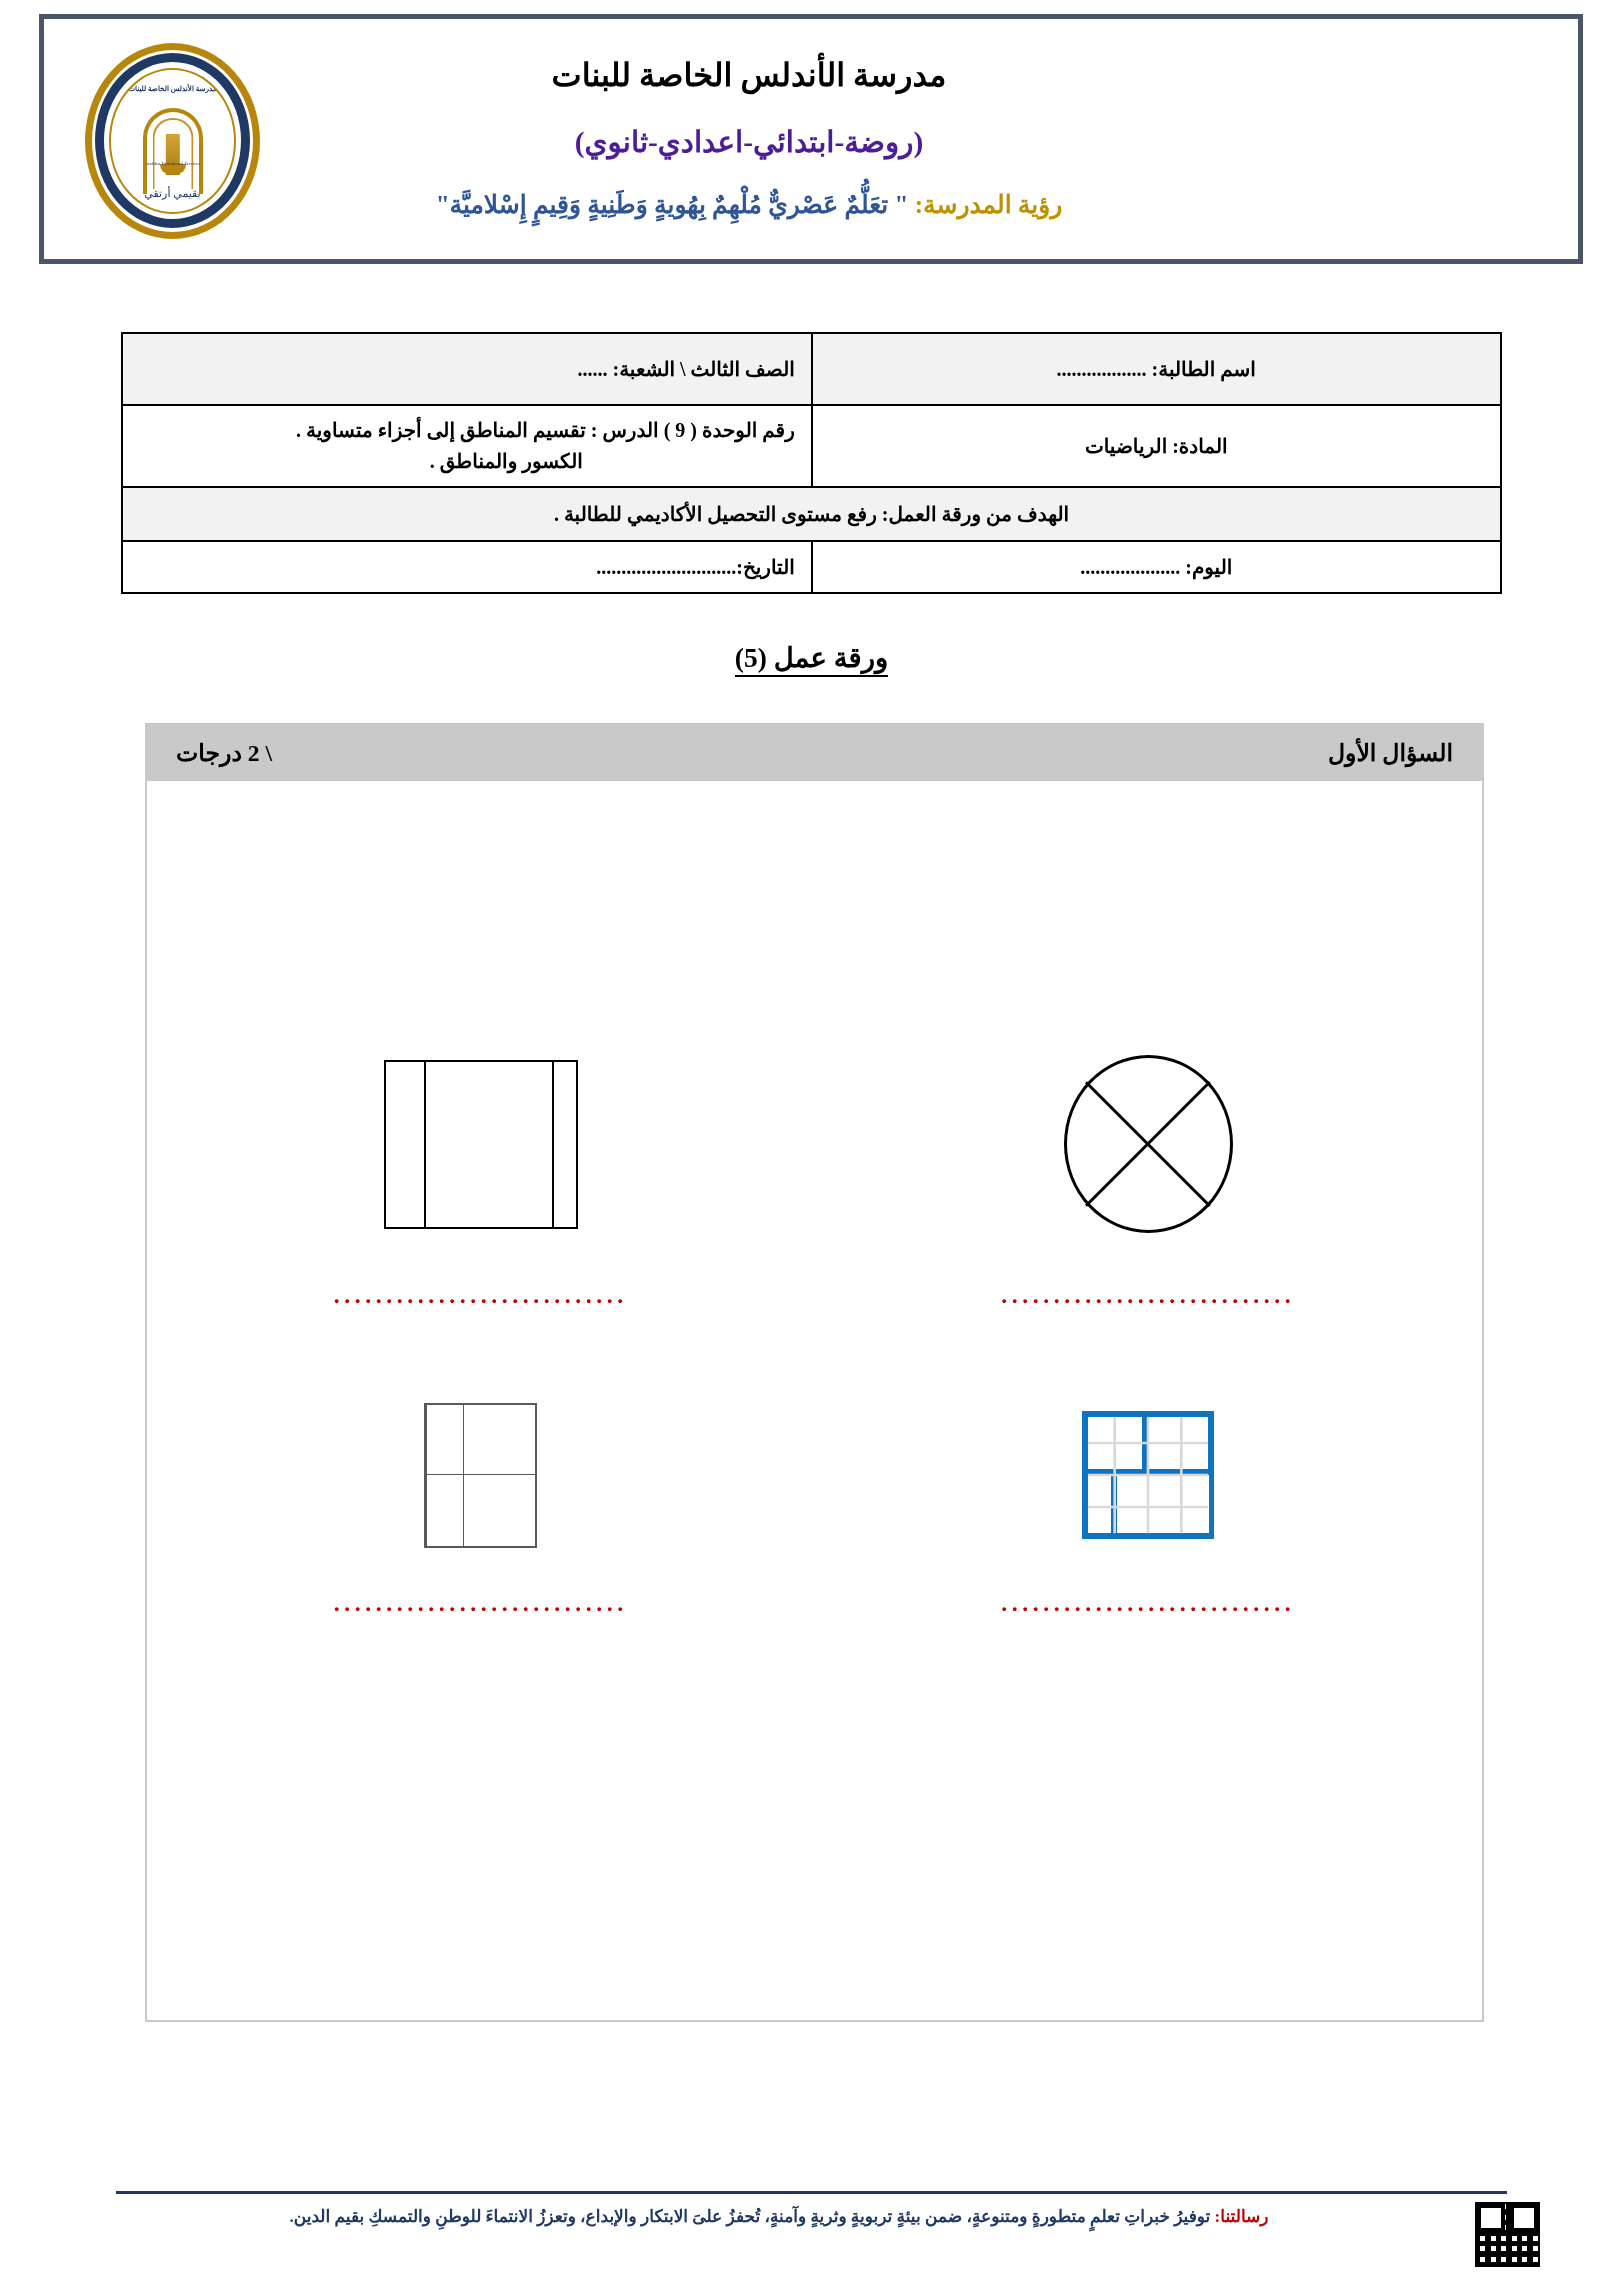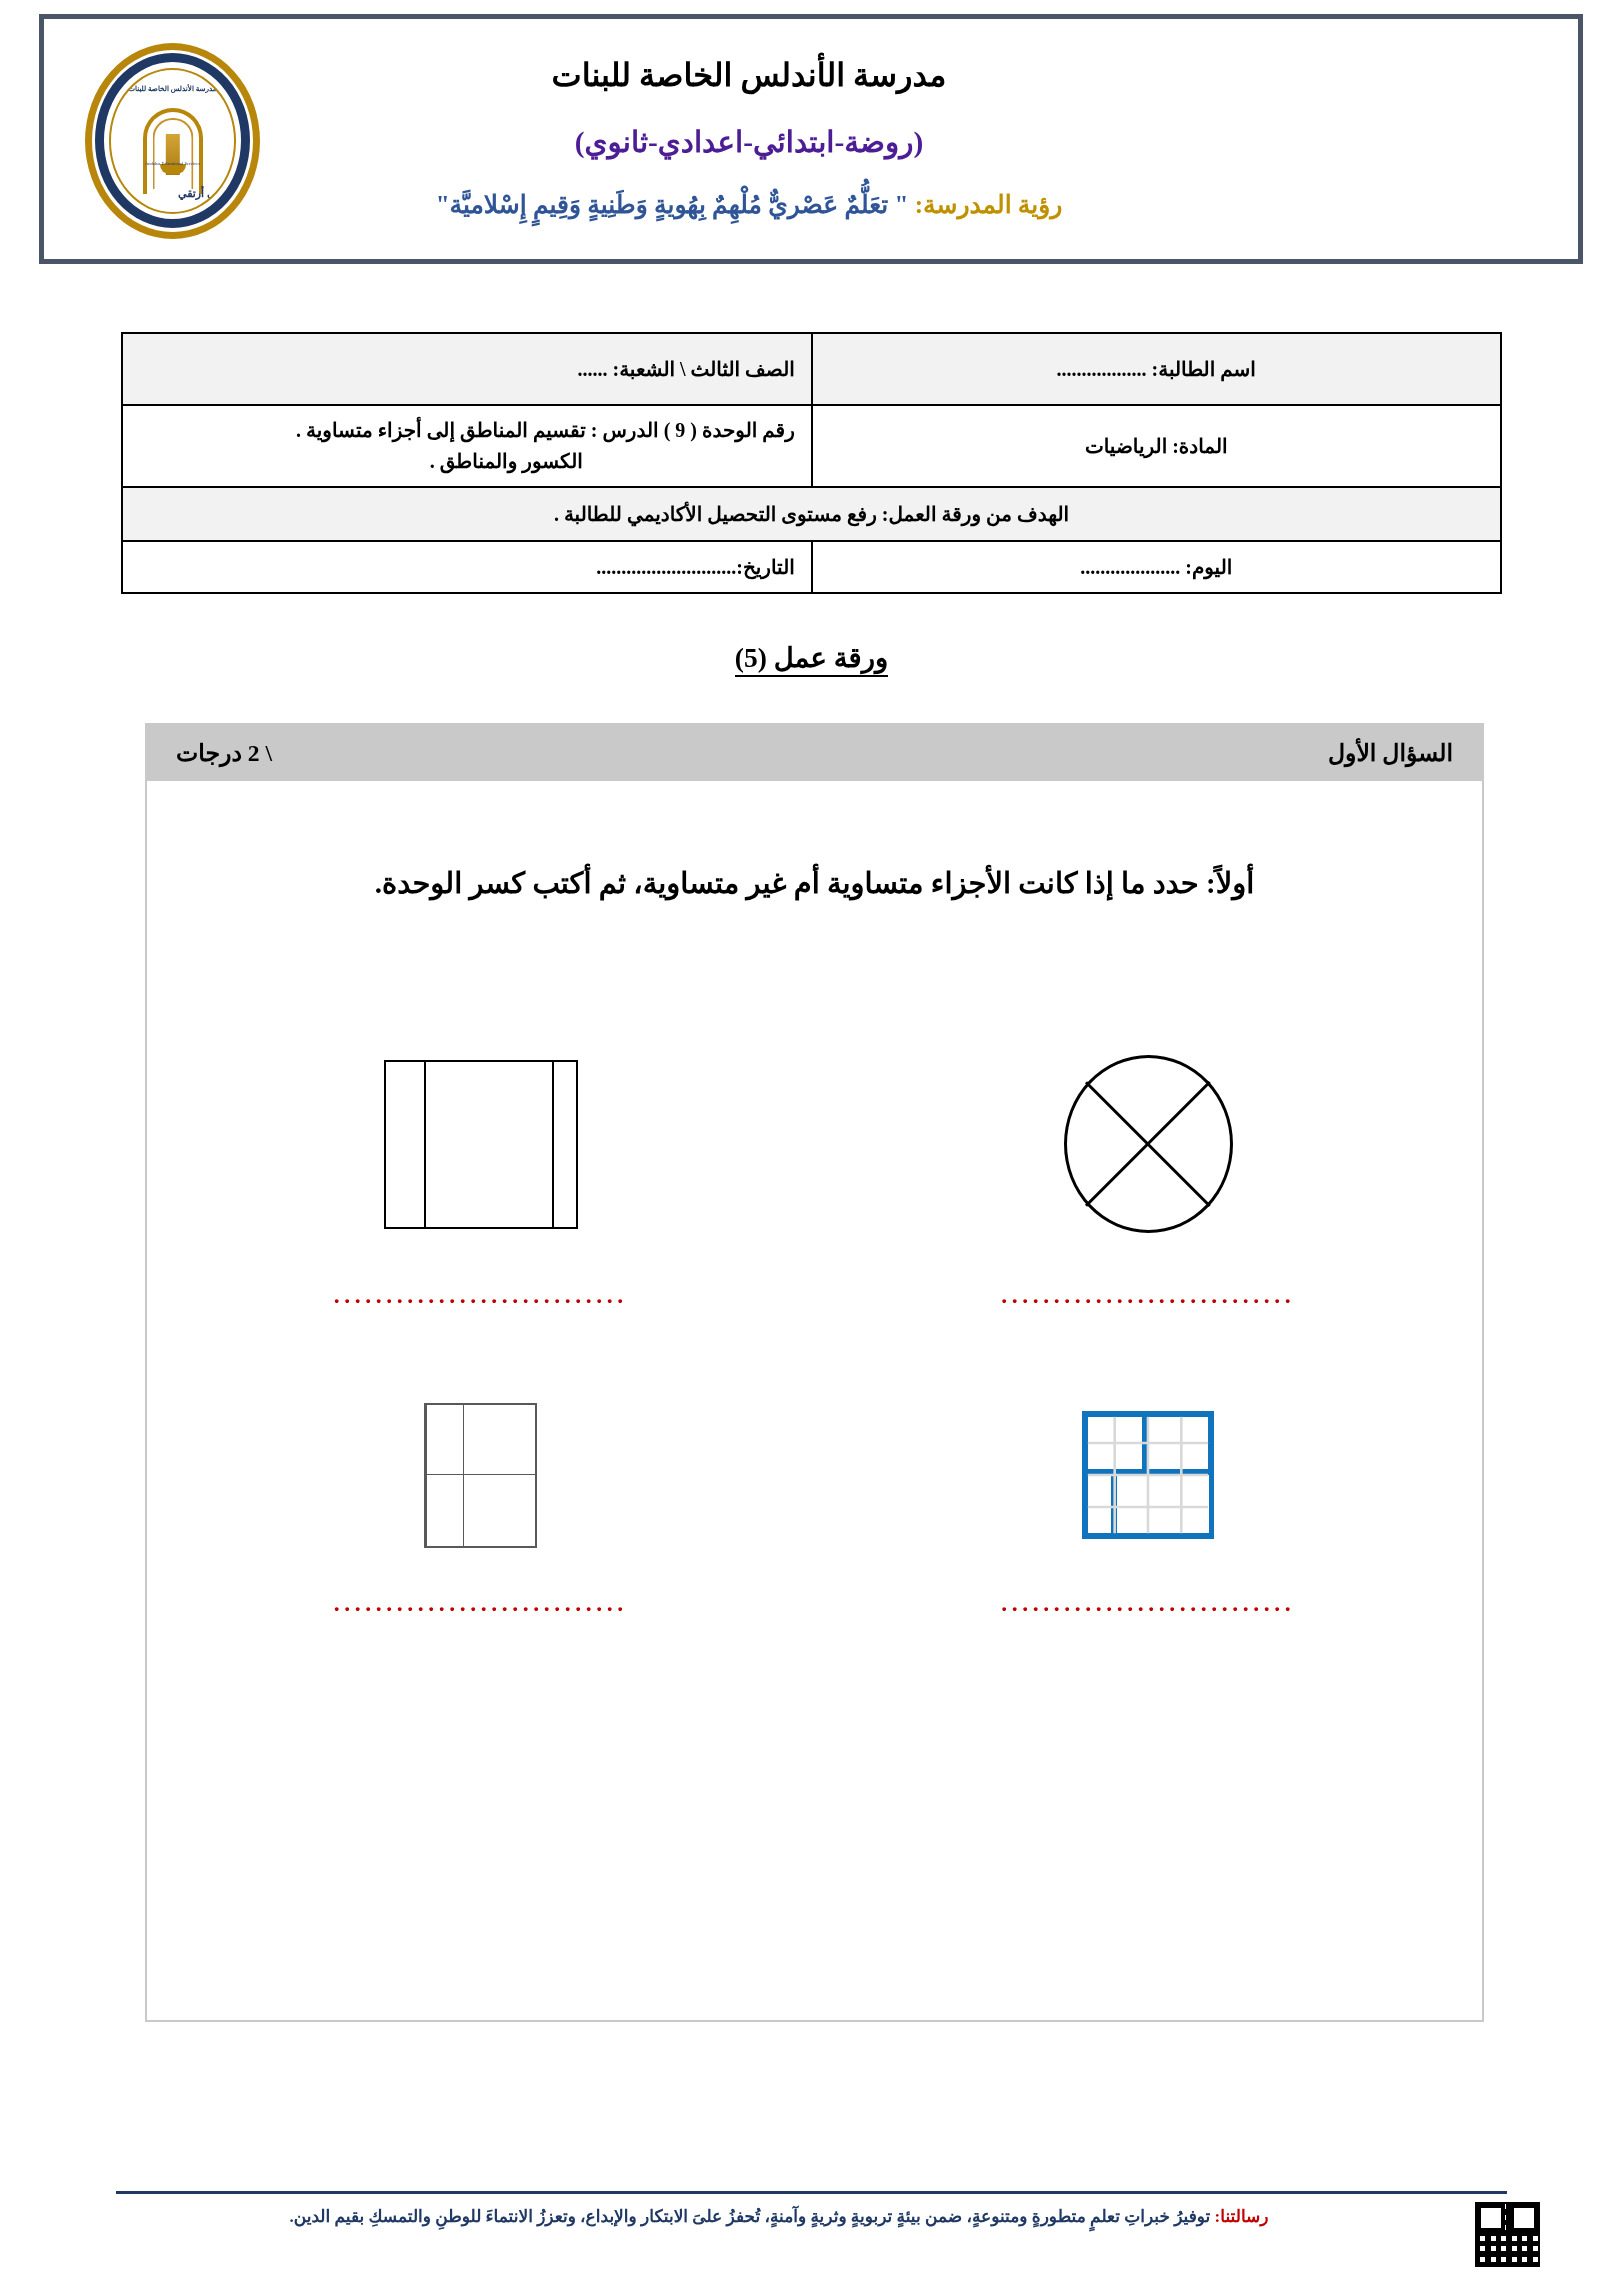--- a/index.html
+++ b/index.html
@@ -120,24 +120,24 @@
     position: absolute;
     left: 0; right: 0; top: 13.7px;
     text-align: center;
     font-size: 7.2px;
     color: #1f3864;
     font-weight: bold;
   }
   .logo-bottom-text {
     position: absolute;
     left: 0; right: 0; bottom: 12.4px;
-    text-align: right;
+    text-align: center;
     font-size: 11px;
     color: #1f3864;
-    font-weight: bold;
+    font-weight: normal;
   }
   .logo-micro-text {
     position: absolute;
     left: 0; right: 0; bottom: 46px;
     text-align: center;
     font-size: 4.6px;
     color: #1f3864;
   }
 
   
@@ -429,21 +429,20 @@
 
   <div class="q-card">
 
     <div class="q-head">
       <div class="q-label">السؤال  الأول</div>
       <div class="q-marks">\  2 درجات</div>
     </div>
 
     <div class="q-body">
 
-      <div class="instruction">أولاً: حدد ما إذا كانت الأجزاء متساوية أم غير متساوية، ثم أكتب كسر الوحدة.</div>
 
       <div class="fig-grid">
 
         <div class="fig-row row1">
 
           <div class="fig-cell">
             <div class="fig-holder">
               <div class="shape-circle">
                 <div class="circ"></div>
                 <div class="diag d1"></div>

